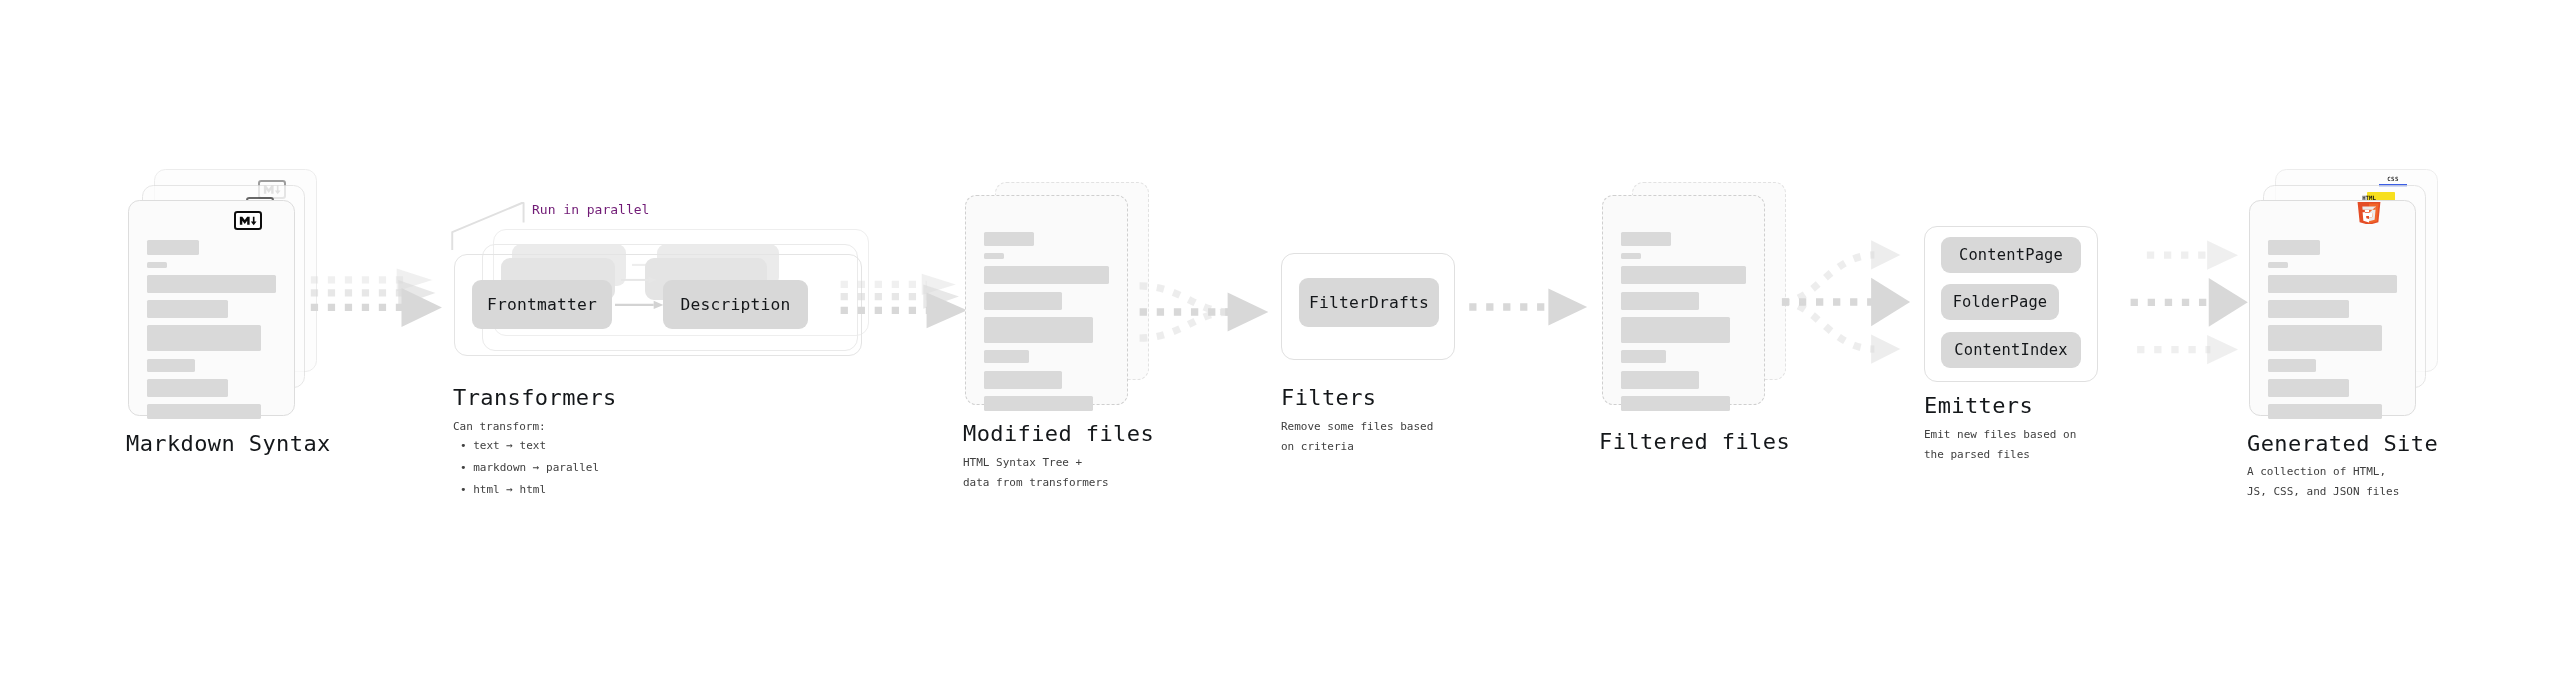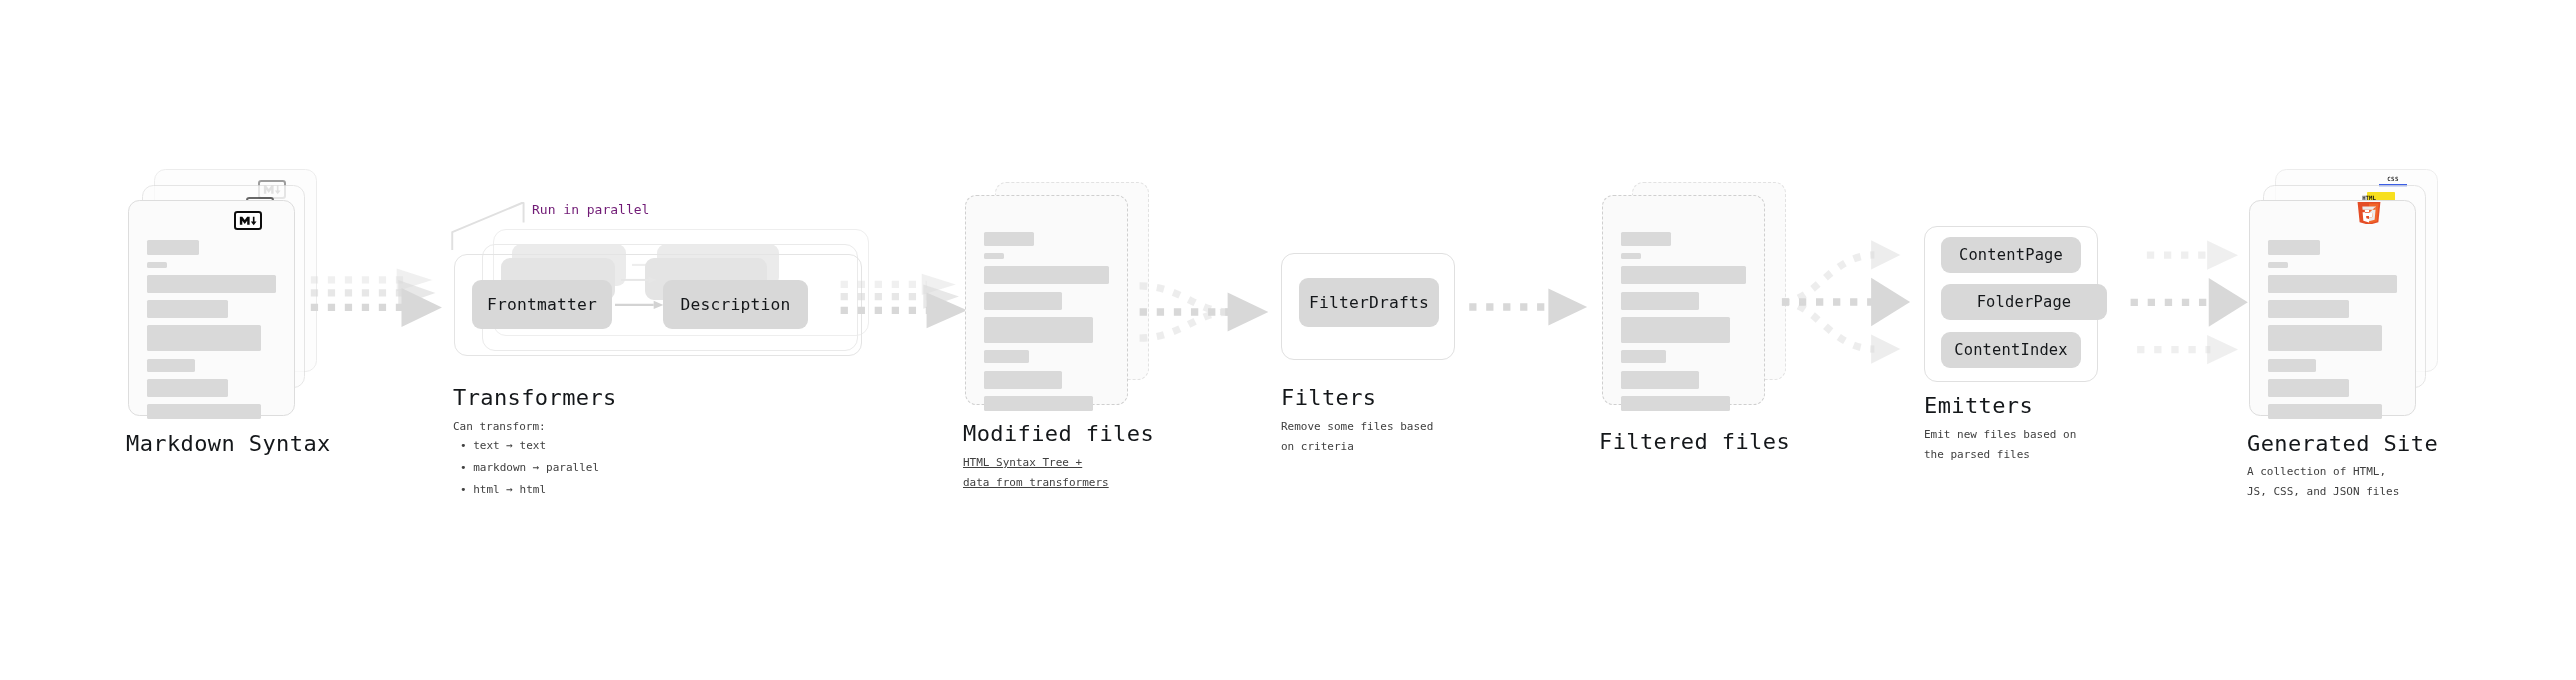--- a/index.html
+++ b/index.html
@@ -209,21 +209,21 @@
         <div class="bar" style="width:19.5px;height:5.7px;"></div>
         <div class="bar" style="width:100%;height:18px;margin-top:4.9px;"></div>
         <div class="bar" style="width:62%;height:18px;"></div>
         <div class="bar" style="width:87%;height:26px;"></div>
         <div class="bar" style="width:36%;height:13px;"></div>
         <div class="bar" style="width:62%;height:18px;"></div>
         <div class="bar" style="width:87%;height:14.6px;"></div>
       </div>
     </div>
     <div class="title" style="left:963px;top:421px;">Modified files</div>
-    <div class="sub" style="left:963px;top:453px;text-decoration:underline;">HTML Syntax Tree +
+    <div class="sub" style="left:963px;top:453px;">HTML Syntax Tree +
 data from transformers</div>
   </div>
 
   <div class="arrow" style="left:1138px;top:268px;">
     <svg width="145" height="88" viewBox="0 0 178 108">
       <g fill="none" stroke="#d8d8d8" stroke-width="9" stroke-dasharray="9 12">
         <path d="M2 22 C54 22 70 54 112 54" opacity=".45"></path>
         <path d="M2 54 L118 54" opacity="1"></path>
         <path d="M2 86 C54 86 70 54 112 54" opacity=".45"></path>
       </g>
@@ -272,21 +272,21 @@
       </g>
       <polygon points="112,14 148,32 112,50" fill="#d8d8d8" opacity=".45"></polygon>
       <polygon points="112,60 160,90 112,120" fill="#d8d8d8"></polygon>
       <polygon points="112,130 148,148 112,166" fill="#d8d8d8" opacity=".45"></polygon>
     </svg>
   </div>
 
   <div class="node">
     <div class="procbox" style="left:1924px;top:226px;width:174px;height:156px;border-color:#e0e0e0;"></div>
     <div class="chip" style="left:1941px;top:237px;width:140px;height:36px;font-size:15.4px;">ContentPage</div>
-    <div class="chip" style="left:1941px;top:284px;width:166px;height:36px;font-size:15.4px;">FolderPage</div>
+    <div class="chip" style="left:1941px;top:284px;width:118px;height:36px;font-size:15.4px;">FolderPage</div>
     <div class="chip" style="left:1941px;top:332px;width:140px;height:36px;font-size:15.4px;">ContentIndex</div>
     <div class="title" style="left:1924px;top:393px;">Emitters</div>
     <div class="sub" style="left:1924px;top:425px;">Emit new files based on
 the parsed files</div>
   </div>
 
   <div class="arrow" style="left:2111px;top:234px;">
     <svg width="145" height="140" viewBox="0 0 178 172">
       <g stroke="#d8d8d8" stroke-width="9" stroke-dasharray="9 12">
         <line x1="44" y1="26" x2="122" y2="26" opacity=".4"></line>

